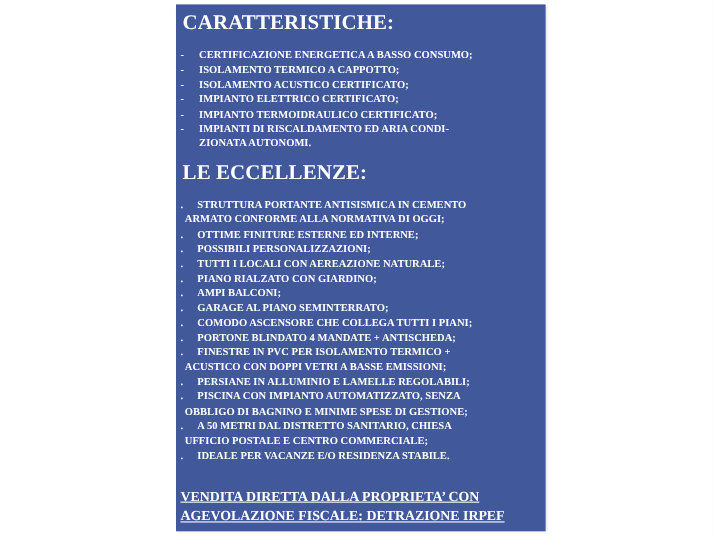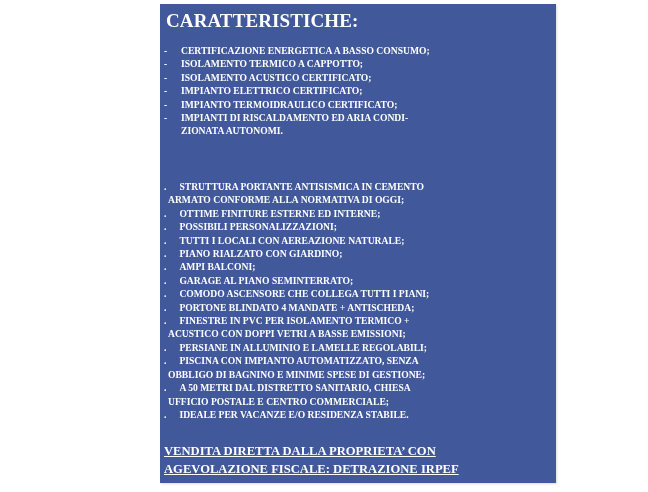--- a/index.html
+++ b/index.html
@@ -13,21 +13,21 @@
     .page {
       position: relative;
       width: 648px;
       height: 492px;
       background: #ffffff;
     }
     .panel {
       position: absolute;
       left: 160px;
       top: 4px;
-      width: 396px;
+      width: 336px;
       height: 479px;
       background: #41599a;
       box-shadow: 1px 1px 2px rgba(0,0,0,0.15);
       color: #ffffff;
       font-family: "Liberation Serif", "DejaVu Serif", serif;
       font-weight: bold;
       box-sizing: border-box;
     }
     .heading {
       position: absolute;
@@ -85,20 +85,21 @@
     <ul class="list list1" style="top:40px;">
       <li><span class="bullet">-</span><span>CERTIFICAZIONE ENERGETICA A BASSO CONSUMO;</span></li>
       <li><span class="bullet">-</span><span>ISOLAMENTO TERMICO A CAPPOTTO;</span></li>
       <li><span class="bullet">-</span><span>ISOLAMENTO ACUSTICO CERTIFICATO;</span></li>
       <li><span class="bullet">-</span><span>IMPIANTO ELETTRICO CERTIFICATO;</span></li>
       <li><span class="bullet">-</span><span>IMPIANTO TERMOIDRAULICO CERTIFICATO;</span></li>
       <li><span class="bullet">-</span><span>IMPIANTI DI RISCALDAMENTO ED ARIA  CONDI-</span></li>
       <li class="cont">ZIONATA AUTONOMI.</li>
     </ul>
 
+    <div class="heading" style="top:143px;">LE ECCELLENZE:</div>
 
     <ul class="list list2" style="top:176px;">
       <li><span class="bullet">.</span>&nbsp;<span>STRUTTURA PORTANTE ANTISISMICA IN CEMENTO</span></li>
       <li class="cont">ARMATO CONFORME ALLA NORMATIVA DI OGGI;</li>
       <li><span class="bullet">.</span>&nbsp;<span>OTTIME FINITURE ESTERNE ED INTERNE;</span></li>
       <li><span class="bullet">.</span>&nbsp;<span>POSSIBILI PERSONALIZZAZIONI;</span></li>
       <li><span class="bullet">.</span>&nbsp;<span>TUTTI I LOCALI CON AEREAZIONE NATURALE;</span></li>
       <li><span class="bullet">.</span>&nbsp;<span>PIANO RIALZATO CON GIARDINO;</span></li>
       <li><span class="bullet">.</span>&nbsp;<span>AMPI BALCONI;</span></li>
       <li><span class="bullet">.</span>&nbsp;<span>GARAGE AL PIANO SEMINTERRATO;</span></li>

